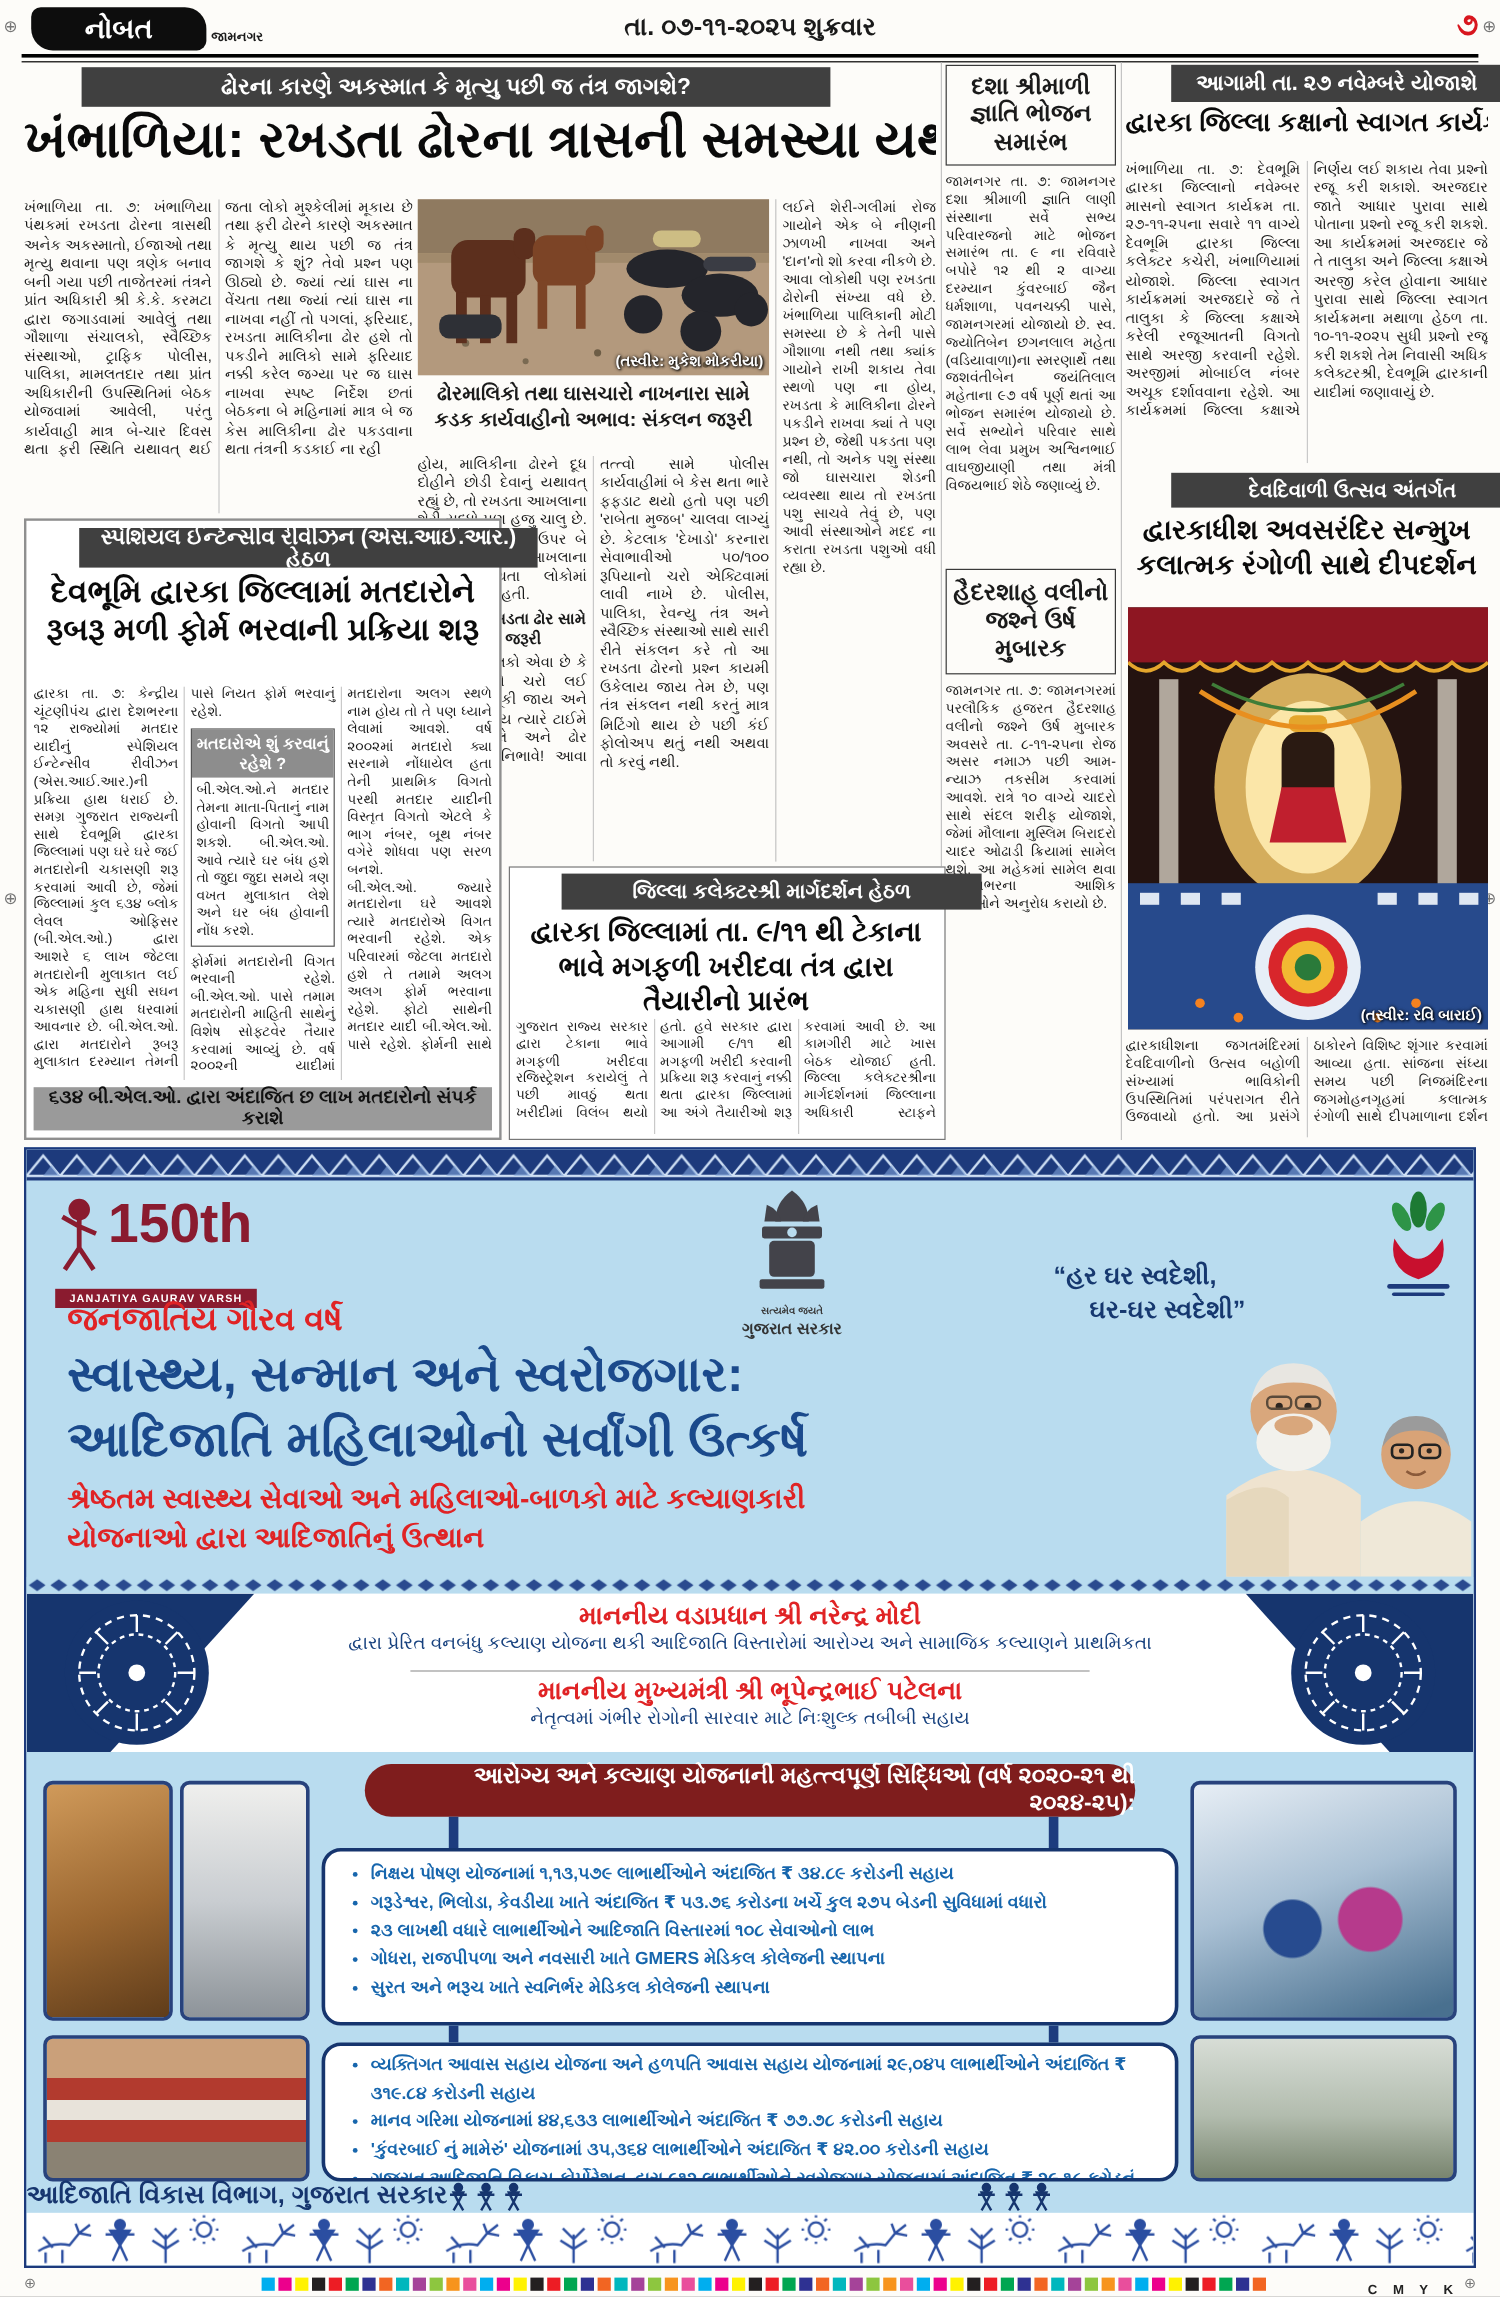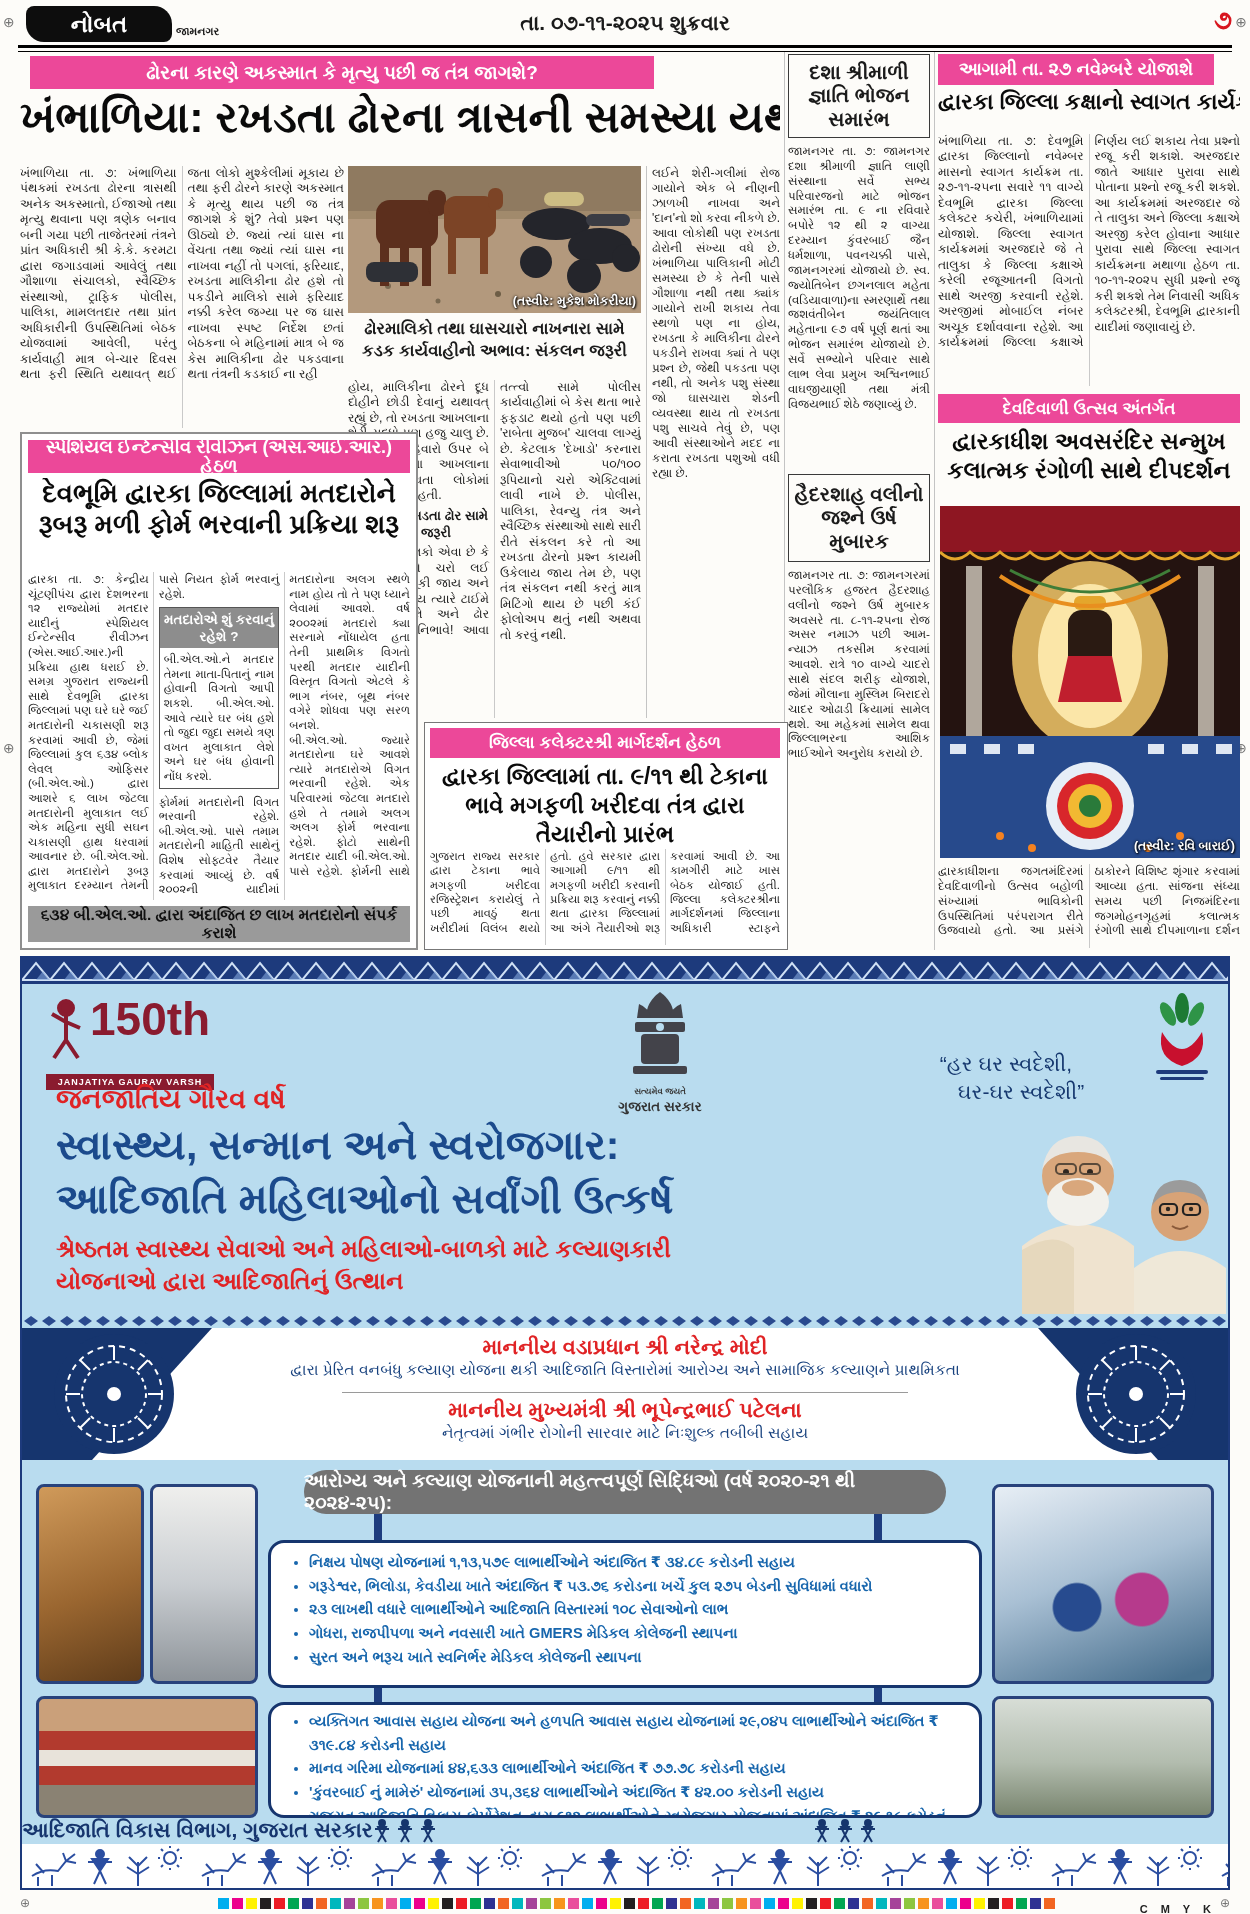--- a/index.html
+++ b/index.html
@@ -5,23 +5,23 @@
   * { box-sizing: border-box; margin: 0; padding: 0; }
   html,body { background:#9a9a9a; }
   .page {
     position: relative; width: 1250px; height: 1914px;
     margin: 0 auto; background: #fdfcf9; overflow: hidden;
     font-family: "Liberation Sans", "DejaVu Sans", sans-serif;
     color: #1a1a1a;
   }
   .abs { position: absolute; }
   .kicker {
-    background:#ec4899; color:#fff; font-weight:700;
+    background:#404040; color:#fff; font-weight:700;
     display:flex; align-items:center; justify-content:center;
-    text-align:center; line-height:1.05; overflow:hidden;
+    text-align:center; line-height:1.05; overflow:hidden;margin-left:38px;
   }
   .hl { font-weight:800; color:#0a0a0a; overflow:hidden; }
   .bt { font-size:12.3px; line-height:1.26; text-align:justify; color:#181818; }
   .c2 { column-count:2; column-gap:11px; column-rule:1px solid #c9c9c9; }
   .c3 { column-count:3; column-gap:10px; column-rule:1px solid #c9c9c9; }
   .ovh { overflow:hidden; }
   .vrule { position:absolute; width:1px; background:#c4c4c4; }
   .headbox { border:1.6px solid #3a3a3a; font-weight:800; text-align:center;
              display:flex; align-items:center; justify-content:center; line-height:1.18; }
   .credit { position:absolute; right:5px; bottom:4px; color:#fff; font-weight:700;
@@ -30,22 +30,22 @@
   .innerbox { border:1.6px solid #555; margin:6px 0; break-inside:avoid; background:#fff; }
   .innerbox .ib-title { background:#8d8d8d; color:#fff; font-weight:800; font-size:13.5px;
                         text-align:center; padding:3px 1px; }
   .innerbox .ib-body { padding:4px; }
   .regmark { color:#777; font-size:14px; }
   
   .ad-frame { border:2px solid #1d3a7c; background:#b9dcef; overflow:hidden; }
   .ad-red { color:#e02325; font-weight:800; }
   .ad-navy { color:#1b4a8c; font-weight:800; }
   .band-blue { color:#17417e; font-weight:400; }
-  .ach-title { background:#737373; border-radius:23px; color:#fff; font-weight:700;
-               display:flex; align-items:center; justify-content:center; text-align:left; }
+  .ach-title { background:#7f1d1d; border-radius:23px; color:#fff; font-weight:700;
+               display:flex; align-items:center; justify-content:center; text-align:right; }
   .ach-box { background:#fff; border:3px solid #16356e; border-radius:16px; padding:8px 18px; overflow:hidden; }
   .ach-box ul { margin:0; padding-left:20px; }
   .ach-box li { color:#1766ad; font-weight:600; font-size:14.6px; line-height:1.62; }
   .connector { background:#1d3c7e; position:absolute; width:8px; }
   .ph { border:3px solid #28427c; border-radius:8px; }
   .swatch { width:11px; height:11px; display:inline-block; }
 </style>
 </head>
 <body>
 
@@ -227,21 +227,21 @@
             <rect x="10" y="36" width="50" height="10" rx="2"></rect>
             <circle cx="35" cy="41" r="4" fill="#b9dcef"></circle>
             <rect x="16" y="48" width="38" height="30" rx="4"></rect>
             <rect x="8" y="80" width="54" height="8" rx="2"></rect>
           </g>
         </svg>
         <div style="font-size:8.5px;color:#3a3a3a;font-weight:700;">સત્યમેવ જયતે</div>
         <div style="font-size:13.5px;color:#333;font-weight:800;margin-top:2px;">ગુજરાત સરકાર</div>
       </div>
 
-      <div style="position:absolute;left:856px;top:66px;width:256px;text-align:center;color:#16386f;font-weight:400;font-size:21px;line-height:1.35;">
+      <div style="position:absolute;left:856px;top:66px;width:256px;color:#16386f;font-weight:700;font-size:21px;line-height:1.35;">
         <div>“હર ઘર સ્વદેશી,</div>
         <div style="padding-left:30px">ઘર-ઘર સ્વદેશી”</div>
       </div>
 
       <svg width="64" height="92" viewBox="0 0 64 92" style="position:absolute;left:1128px;top:8px">
         <ellipse cx="32" cy="16" rx="7" ry="15" fill="#1d7a34"></ellipse>
         <ellipse cx="18" cy="22" rx="6" ry="13" fill="#2e9447" transform="rotate(-28 18 22)"></ellipse>
         <ellipse cx="46" cy="22" rx="6" ry="13" fill="#2e9447" transform="rotate(28 46 22)"></ellipse>
         <path d="M12 40 q20 34 40 0 q6 26 -20 34 q-26 -8 -20 -34 Z" fill="#c8102e"></path>
         <rect x="6" y="78" width="52" height="4" rx="2" fill="#1d3a7c"></rect>

